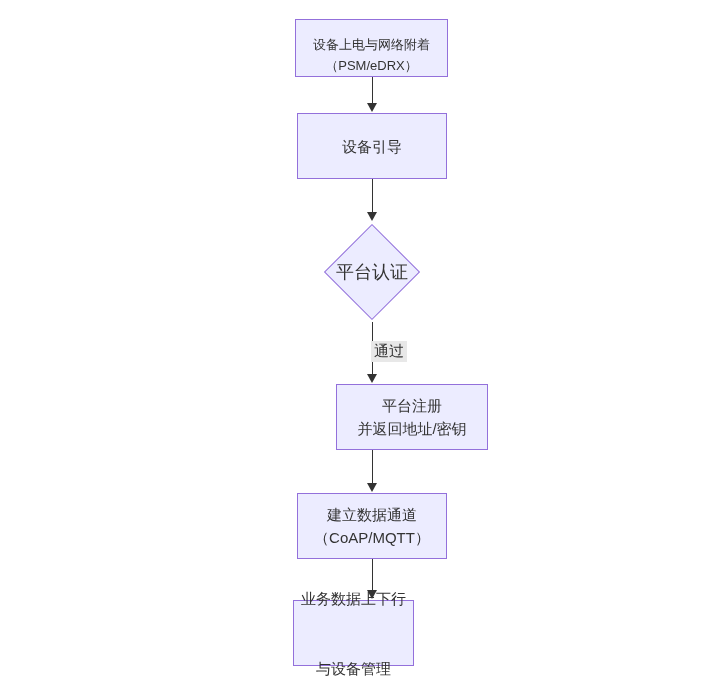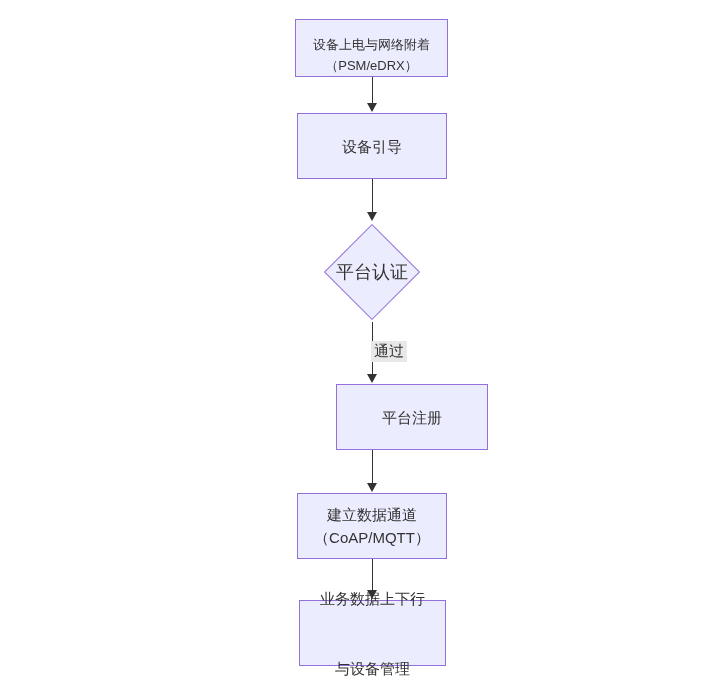--- a/index.html
+++ b/index.html
@@ -33,21 +33,21 @@
     align-items: center;
     justify-content: center;
     text-align: center;
     font-size: 15px;
     line-height: 23px;
   }
   .n1 { left: 295px; top: 19px;  width: 153px; height: 58px; font-size: 13px; line-height: 21px; justify-content: flex-end; }
   .n2 { left: 297px; top: 113px; width: 150px; height: 66px; }
   .n4 { left: 296px; top: 384px; width: 152px; height: 66px; margin-left: 40px; }
   .n5 { left: 297px; top: 493px; width: 150px; height: 66px; }
-  .n6 { left: 299px; top: 600px; width: 147px; height: 66px; gap: 47px; }
+  .n6 { left: 293px; top: 600px; width: 121px; height: 66px; gap: 47px; }
 
   
   .diamond-shape {
     position: absolute;
     left: 338px; top: 238px;
     width: 68px; height: 68px;
     background: var(--node-fill);
     border: 1px solid var(--node-border);
     transform: rotate(45deg);
   }
@@ -125,20 +125,21 @@
   <div class="diamond-label">
     <span>平台认证</span>
   </div>
 
   <div class="edge-line e3"></div>
   <div class="edge-label">通过</div>
   <div class="arrowhead a3"></div>
 
   <div class="node n4">
     <span>平台注册</span>
+    <span>并返回地址/密钥</span>
   </div>
 
   <div class="edge-line e4"></div>
   <div class="arrowhead a4"></div>
 
   <div class="node n5">
     <span>建立数据通道</span>
     <span>（CoAP/MQTT）</span>
   </div>
 

